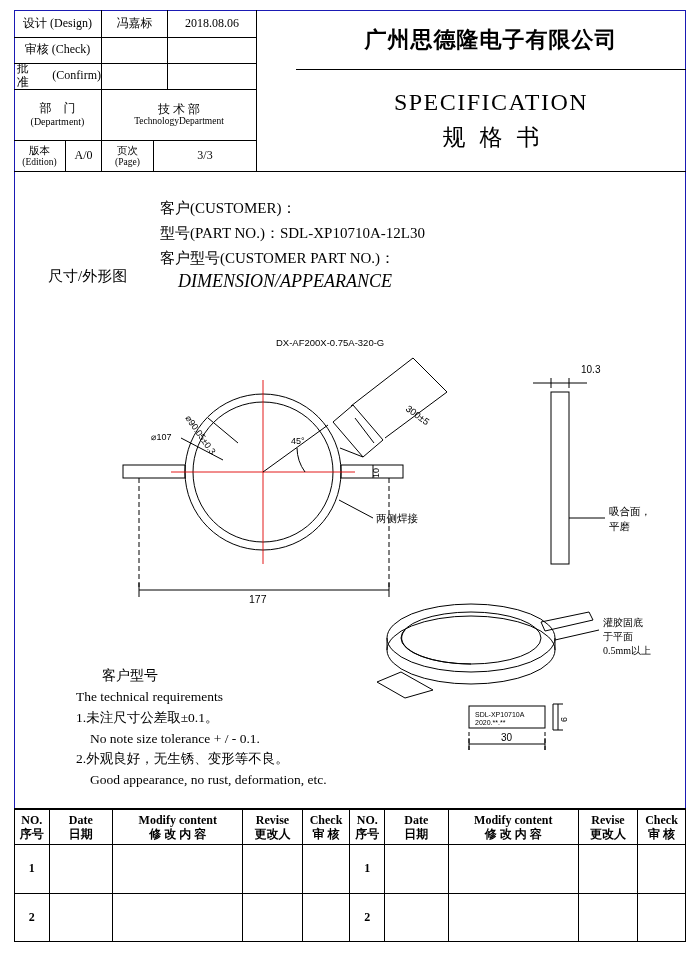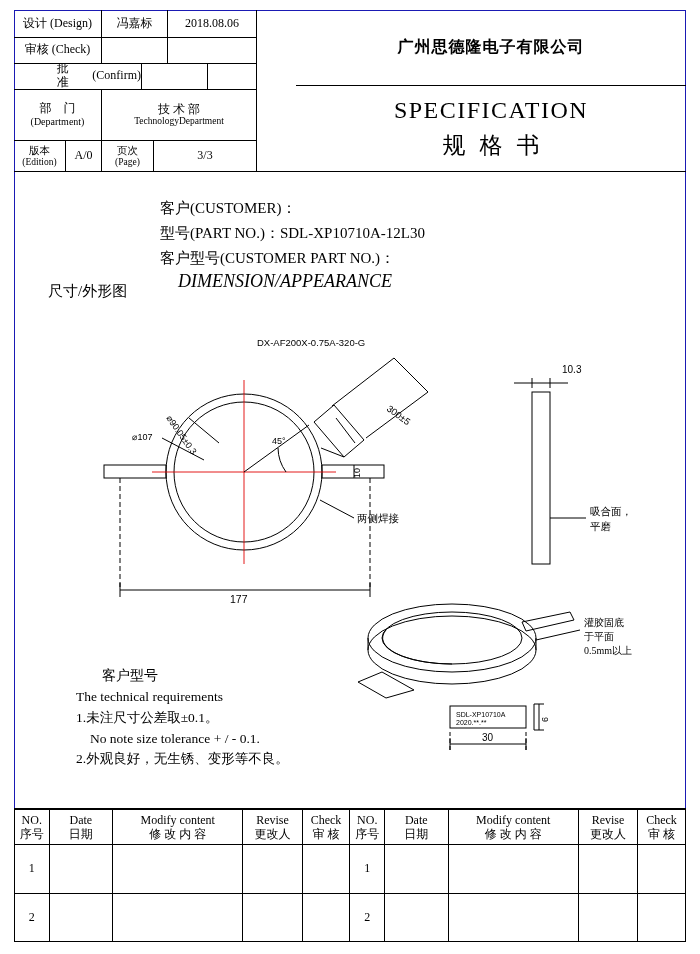--- a/index.html
+++ b/index.html
@@ -48,21 +48,21 @@
     flex-direction: column;
   }
   .hl-row {
     display: flex;
     box-sizing: border-box;
     border-bottom: 1px solid #000;
   }
   .hl-row:last-child { border-bottom: none; }
   .hl-r1 { height: 28px; }
   .hl-r2 { height: 26px; }
-  .hl-r3 { height: 26px; padding-left: 40px; }
+  .hl-r3 { height: 26px; }
   .hl-r4 { height: 52px; }
   .hl-r5 { height: 30px; justify-content: center; }
   .cell {
     display: flex;
     align-items: center;
     justify-content: center;
     box-sizing: border-box;
     font-size: 12px;
     line-height: 1.15;
     text-align: center;
@@ -81,25 +81,25 @@
   .tiny { font-size: 9.5px; }
   .sm { font-size: 10px; }
 
   .hdr-right {
     flex: 1;
     box-sizing: border-box;
     display: flex;
     flex-direction: column;
   }
   .company {
-    height: 76px;
+    height: 60px;
     display: flex;
     align-items: center;
     justify-content: center;
-    font-size: 16px;
+    font-size: 22px;
     font-weight: bold;
     letter-spacing: 1px;
     box-sizing: border-box;
     border-bottom: 1px solid #000;
   }
   .spec-wrap {
     flex: 1;
     display: flex;
     flex-direction: column;
     align-items: center;
@@ -125,37 +125,37 @@
     font-size: 15px;
     line-height: 1.65;
   }
   .cust .line { white-space: nowrap; }
 
   .dim-title {
     position: absolute;
     left: 48px;
     top: 267px;
     font-size: 15px;
-    margin-top: 15px;
   }
   .dim-sub {
     position: absolute;
     left: 178px;
     top: 271px;
     font-size: 18px;
     font-style: italic;
   }
 
   
   .draw {
     position: absolute;
     left: 14px;
     top: 300px;
     width: 585px;
     height: 500px;
+    padding-left: 19px;
   }
   .draw svg { display: block; }
 
   
   .tech {
     position: absolute;
     left: 76px;
     top: 665px;
     font-size: 13.5px;
     line-height: 1.55;
@@ -183,21 +183,21 @@
     height: 100%;
     border-collapse: collapse;
     font-size: 12px;
     table-layout: fixed;
   }
   table.rev td, table.rev th {
     border: 1px solid #000;
     text-align: center;
     vertical-align: middle;
     padding: 0;
-    font-weight: normal;
+    font-weight: bold;
   }
   table.rev thead td {
     height: 34px;
     line-height: 1.2;
     font-size: 12.5px;
   }
   table.rev tbody td { height: 29px; }
   .hdr2 { display: block; font-size: 12px; }
   .col-no { width: 30px; }
   .col-date { width: 56px; }
@@ -385,20 +385,21 @@
       </g>
     </svg>
   </div>
 
   <div class="tech">
     <div class="t-cn-title">客户型号</div>
     <div class="t-en-title">The technical requirements</div>
     <div>1.未注尺寸公差取±0.1。</div>
     <div class="indent">No note size tolerance + / - 0.1.</div>
     <div>2.外观良好，无生锈、变形等不良。</div>
+    <div class="indent">Good appearance, no rust, deformation, etc.</div>
   </div>
 
   <div class="revtable">
     <table class="rev">
       <thead>
         <tr>
           <td class="col-no">
             <span class="hdr2">NO.</span>
             <span class="hdr2">序号</span>
           </td>

